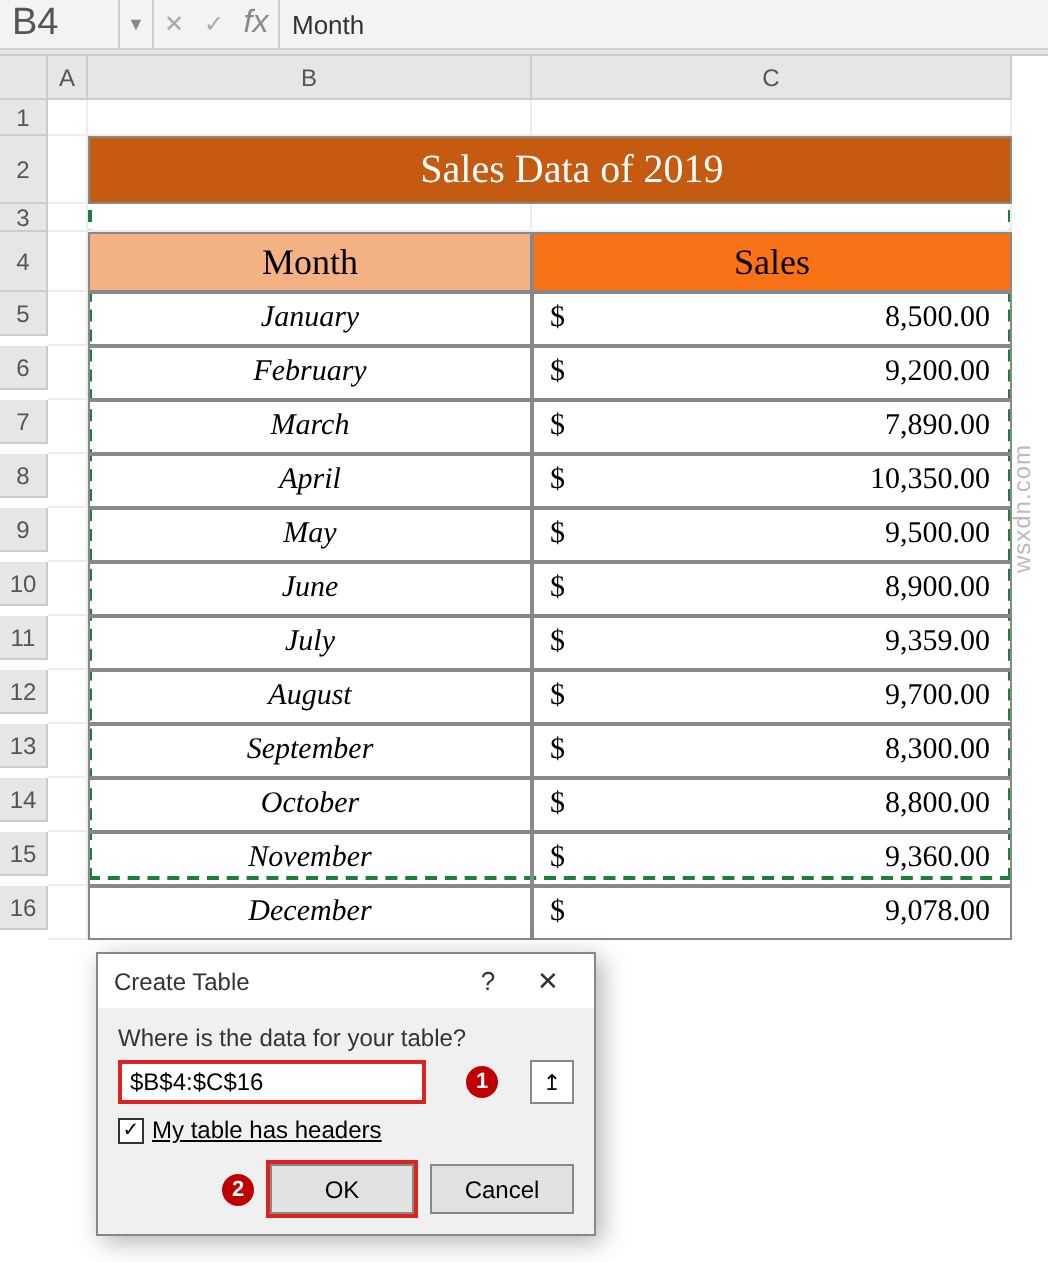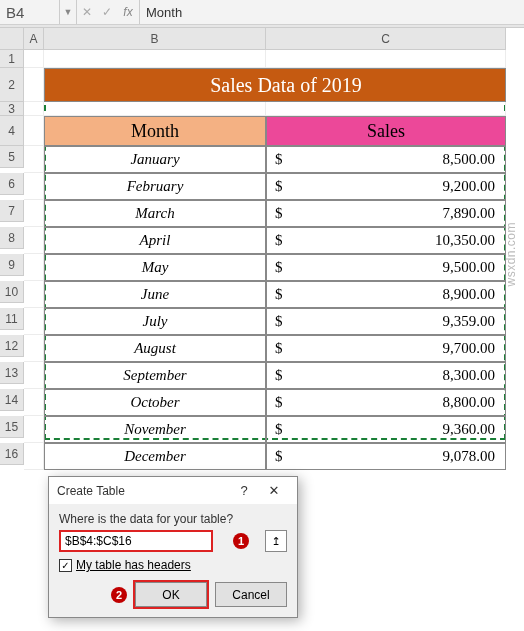--- a/index.html
+++ b/index.html
@@ -15,36 +15,36 @@
     .formula-bar {
       height: 25px;
       display: flex;
       align-items: center;
       border-bottom: 1px solid #d0d0d0;
       background: #f3f3f3;
     }
     .name-box {
       width: 60px;
       padding: 0 6px;
-      font-size: 15px;
+      font-size: 19px;
       color: #555;
       border-right: 1px solid #ccc;
       height: 100%;
       display:flex;
       align-items:center;
     }
     .fx-dropdown {
       width: 16px;
       text-align:center;
       color:#888;
       font-size:9px;
     }
     .fx-divider { width:1px; background:#ccc; height:100%; }
     .fx-btn { width:20px; text-align:center; color:#aaa; font-size:12px;}
-    .fx-label { width:22px; text-align:center; color:#888; font-style:italic; font-size:12px;}
+    .fx-label { width:22px; text-align:center; color:#888; font-style:italic; font-size:16px;}
     .formula-content { padding-left:6px; color:#333; font-size:13px;}
     .separator-row { height:3px; background:#e6e6e6; border-bottom:1px solid #ccc;}
     .sheet {
       display:grid;
       grid-template-columns: 24px 20px 222px 240px;
       position:relative;
     }
     .col-header, .row-header, .corner {
       background:#e6e6e6;
       border-right:1px solid #ccc;
@@ -80,21 +80,21 @@
     .r3 { height:14px; }
     .header-cell {
       font-family: Georgia, serif;
       font-size:18px;
       justify-content:center;
       border:1px solid #888;
       height:30px;
     }
     .r4h { height:30px;}
     .header-month { background:#f4b183; }
-    .header-sales { background:#ec4899; }
+    .header-sales { background:#f97316; }
     .data-cell {
       border:1px solid #888;
       font-family: Georgia, serif;
       font-size:15px;
       height:27px;
     }
     .month-val { justify-content:center;font-style:italic; }
     .sales-val { justify-content:flex-end; padding-right:10px; }
     .sales-cur { position:absolute; left:8px; }
     .marching {

